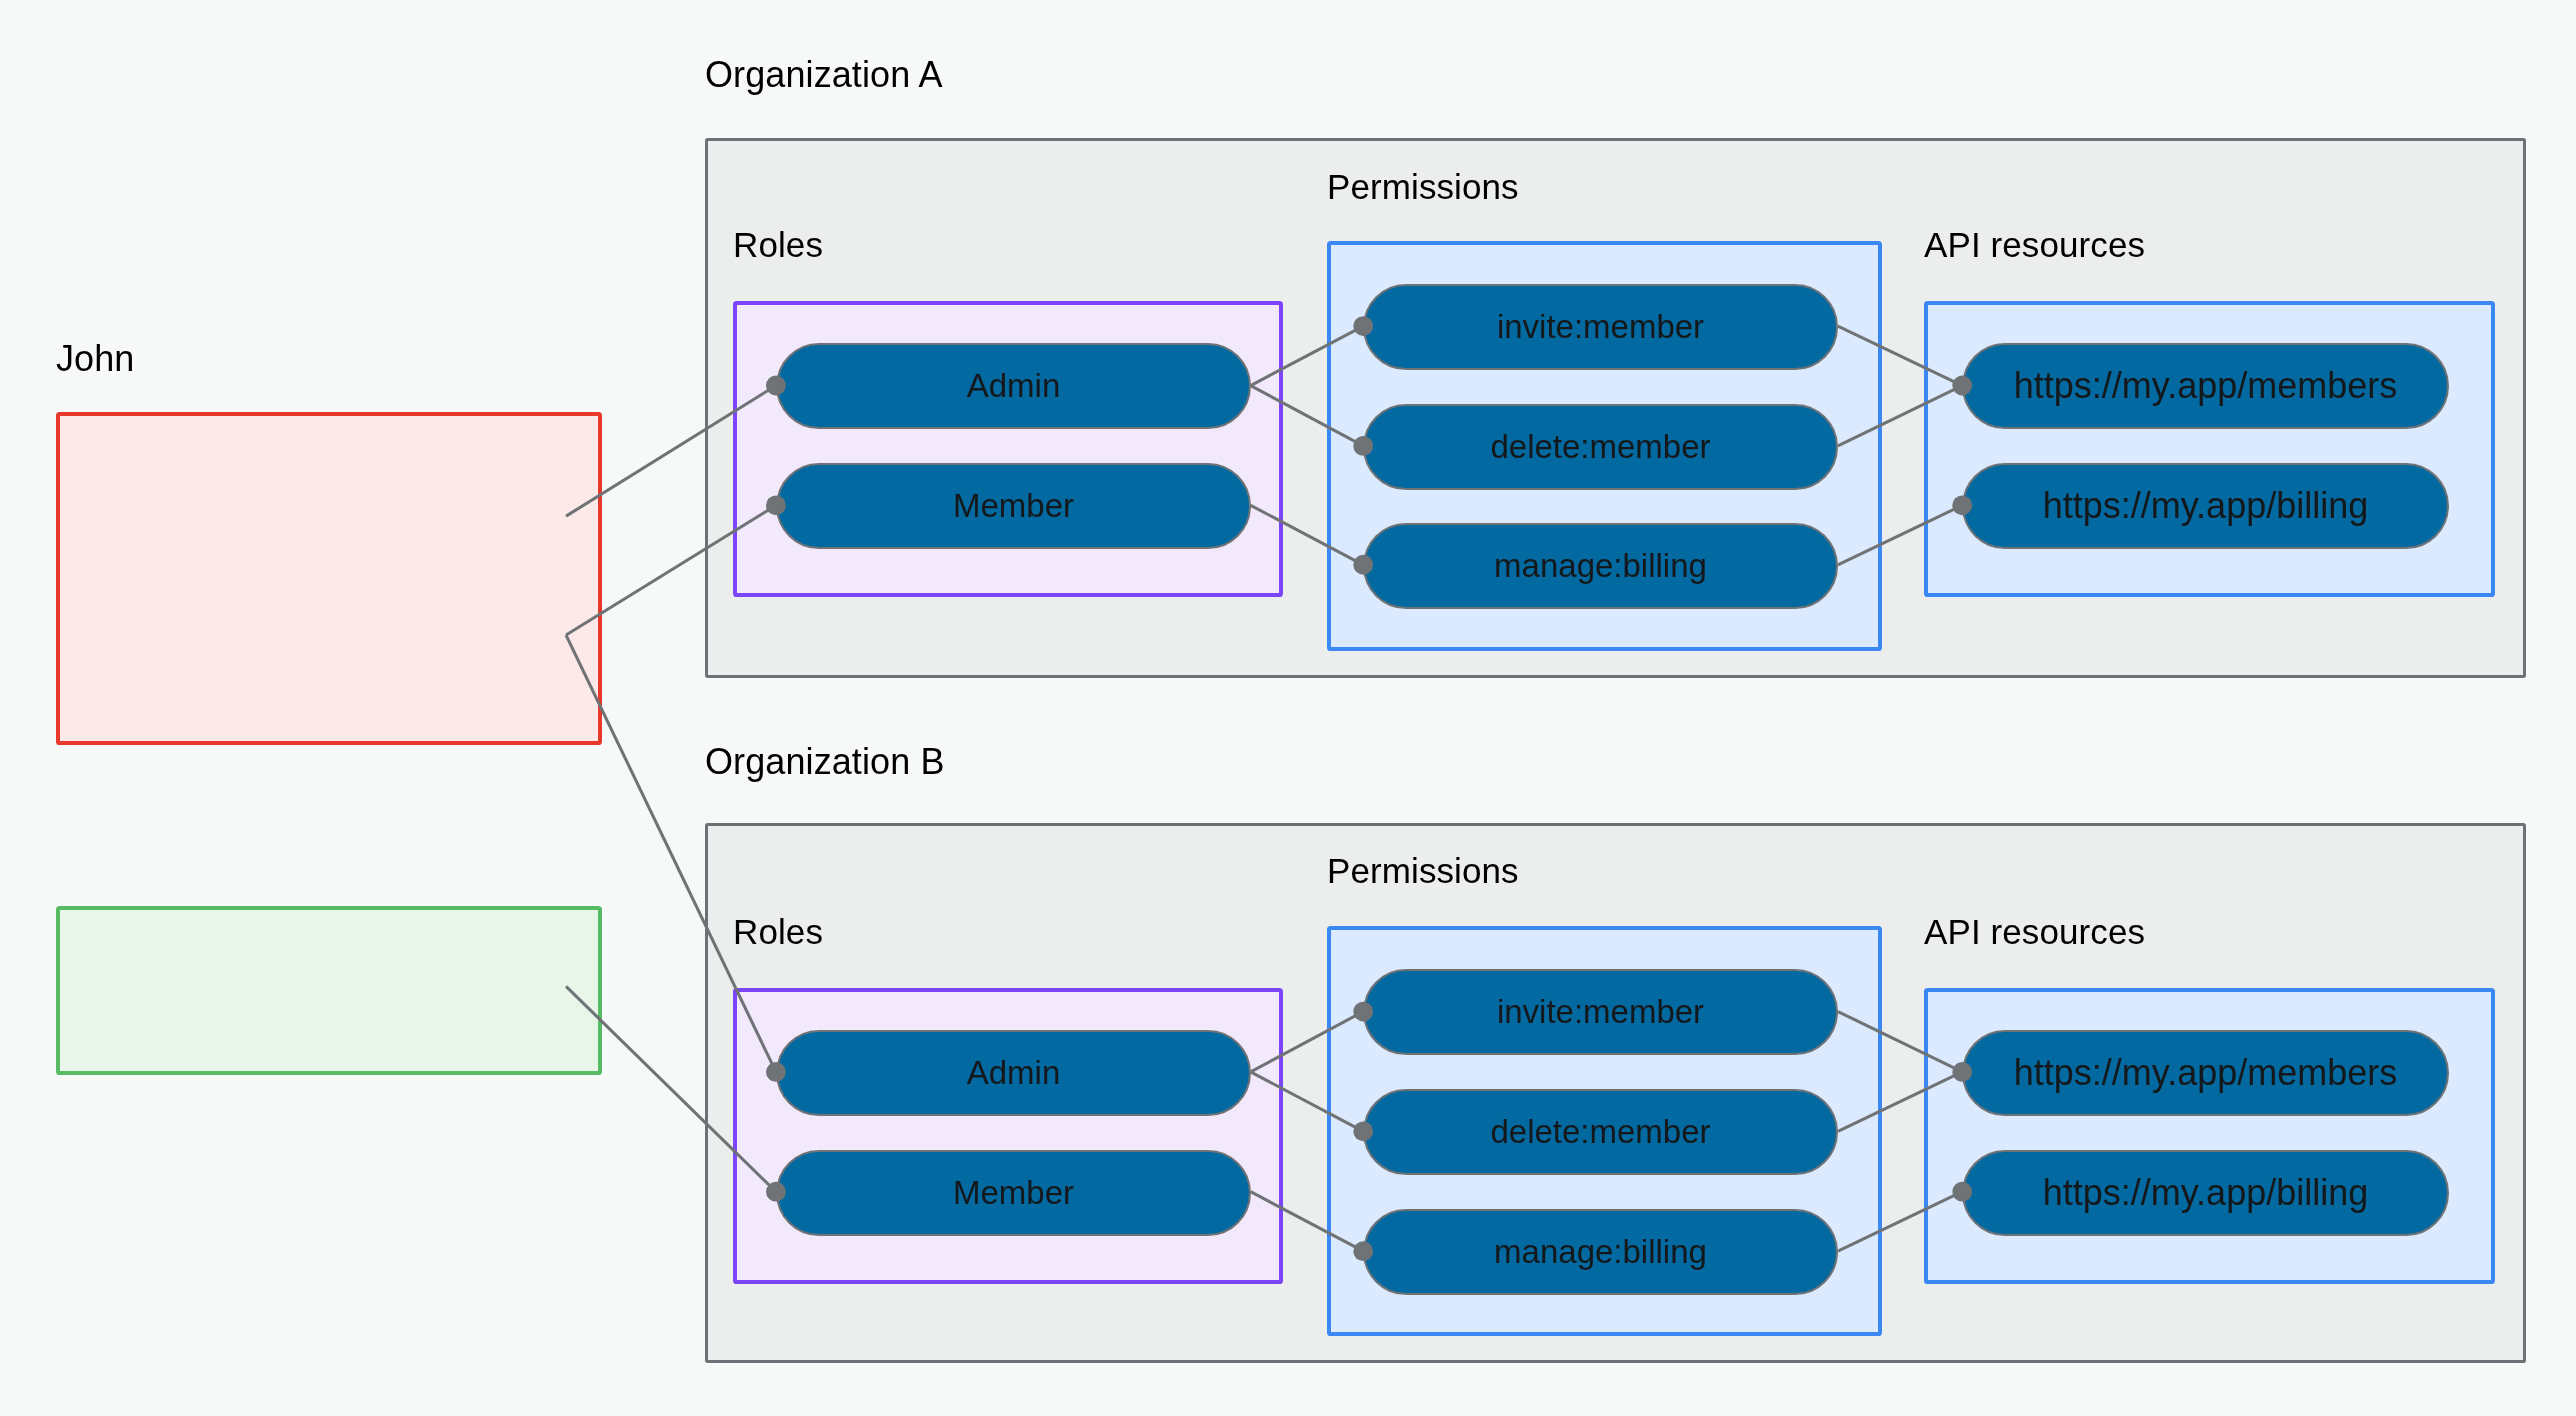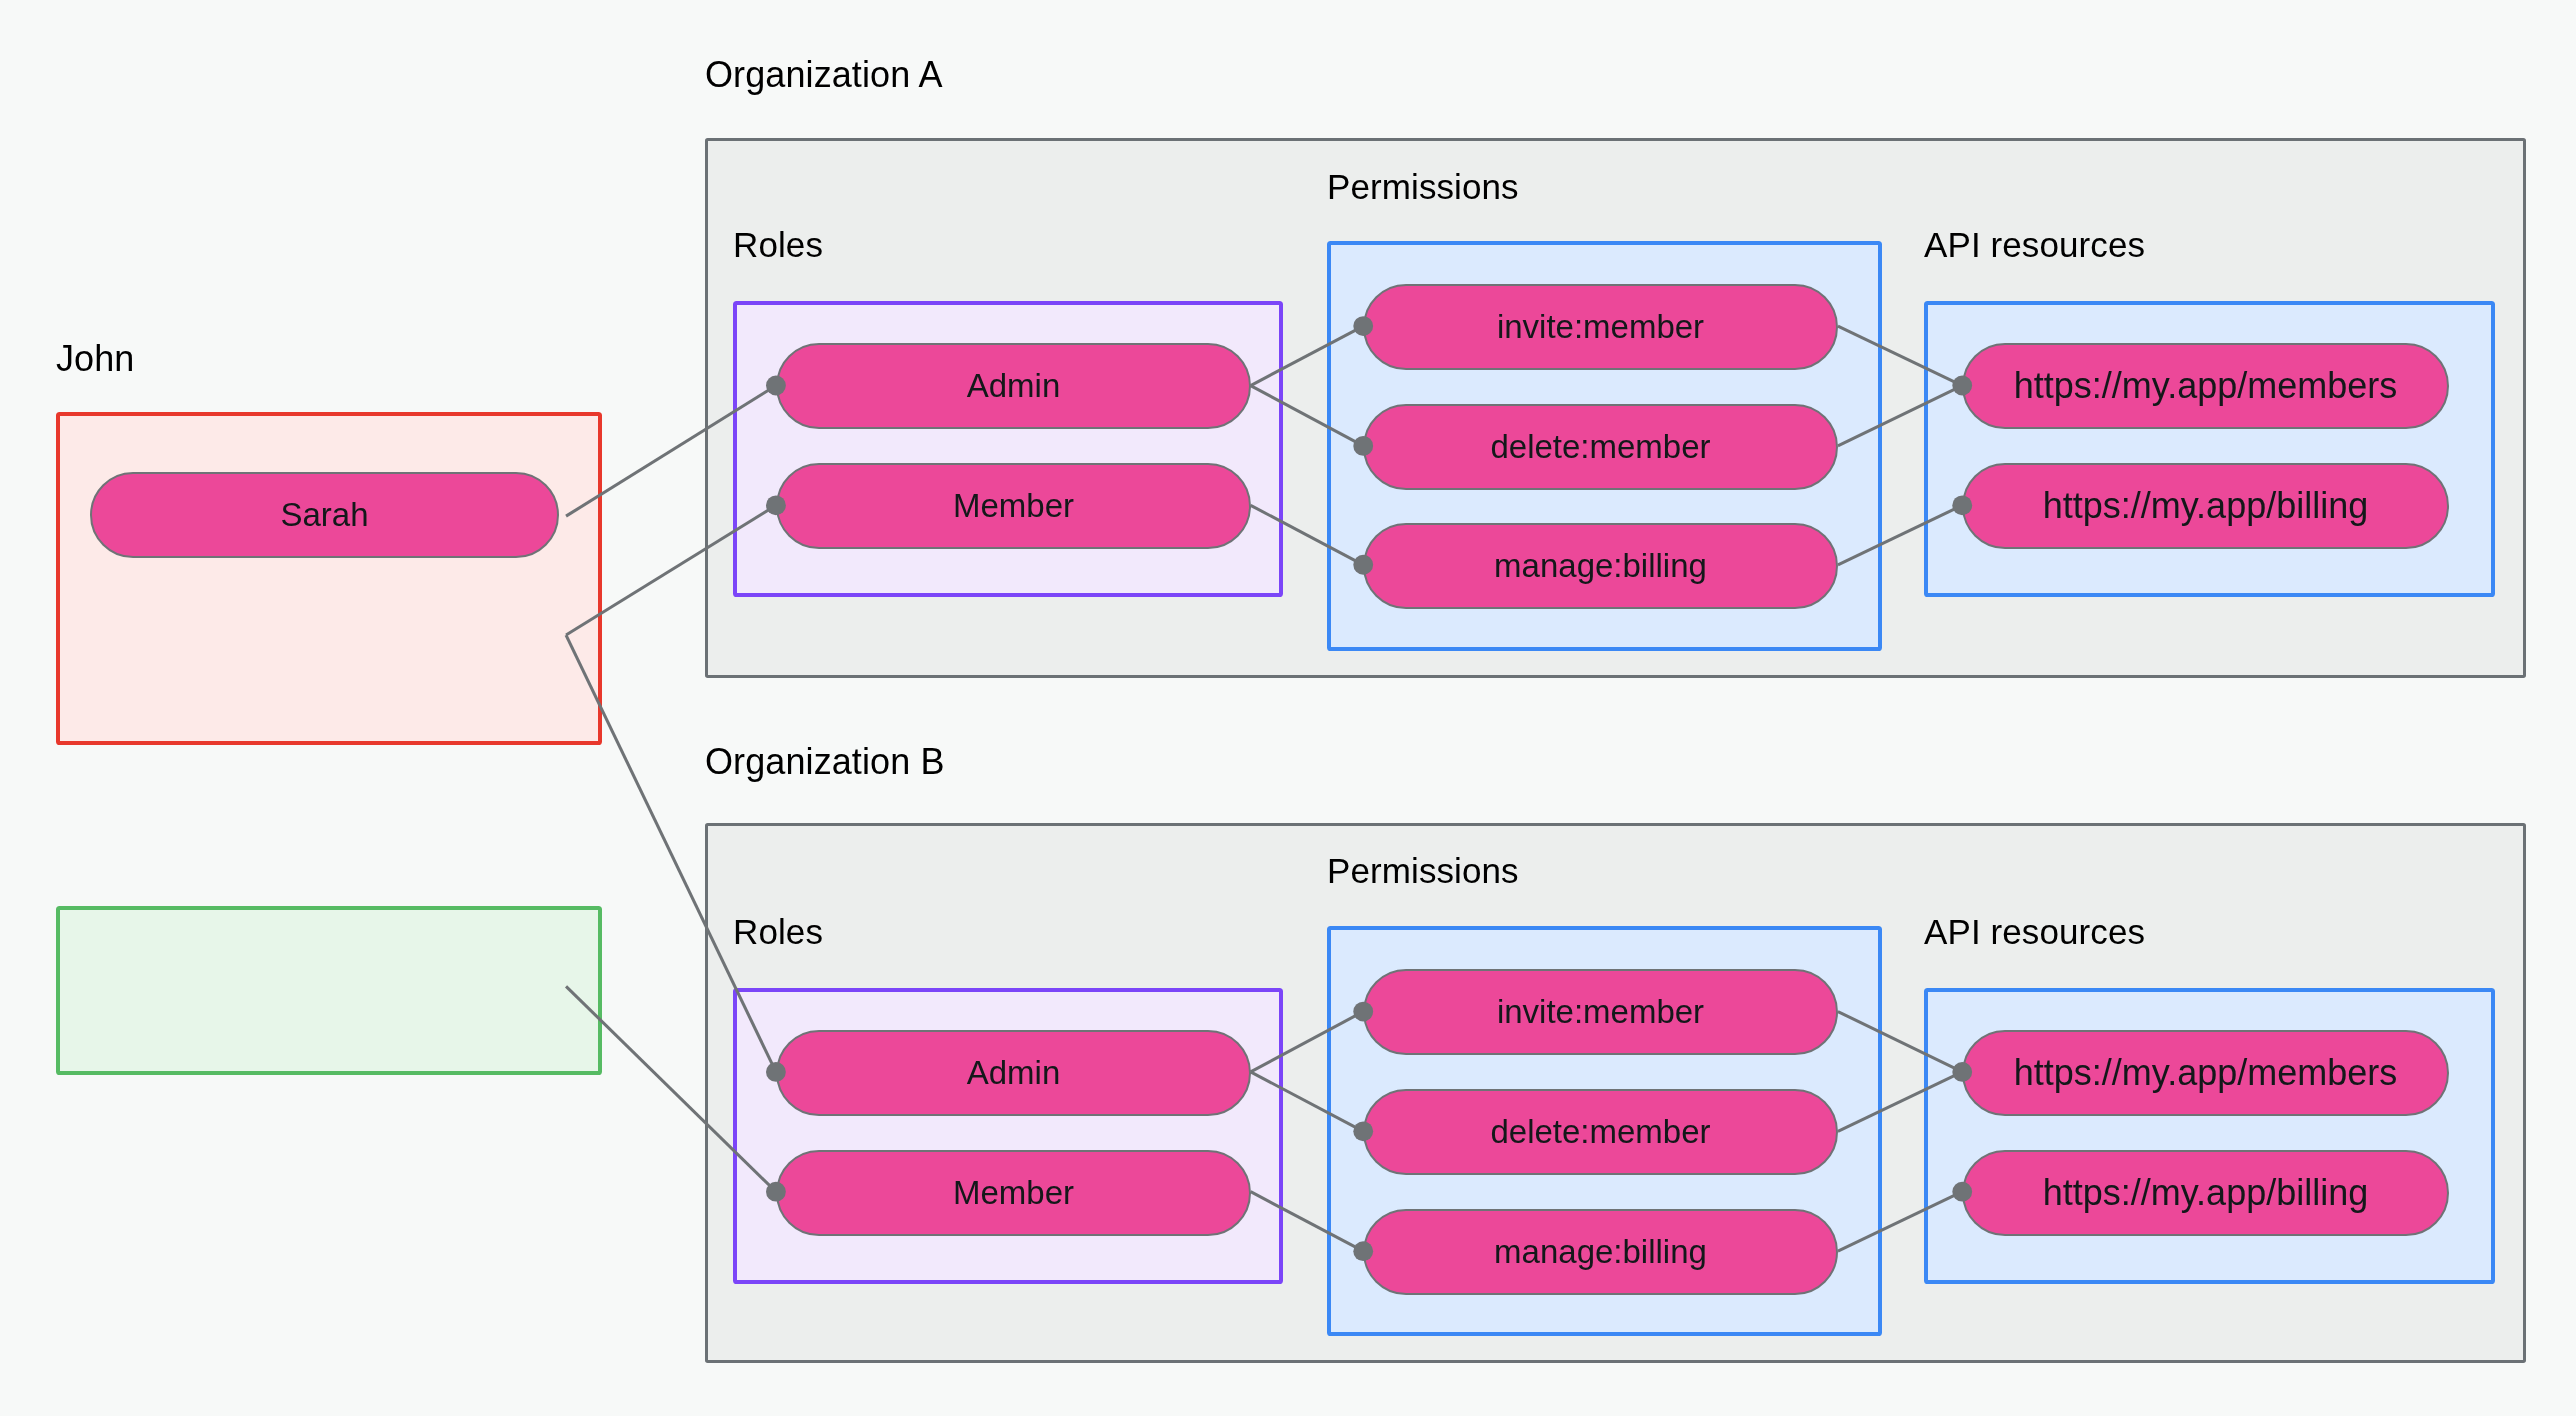--- a/index.html
+++ b/index.html
@@ -58,21 +58,21 @@
   .group-purple {
     background: #f2e9fc;
     border: 4.5px solid #7b45f8;
   }
   .group-blue {
     background: #dbeafe;
     border: 4.5px solid #3b88f5;
   }
   .pill {
     position: absolute;
-    background: #ec4899;
+    background: #0369a1;
     border: 2.7px solid #6f7376;
     border-radius: 900px;
     display: flex;
     align-items: center;
     justify-content: center;
     font-size: 33px;
     color: #14181a;
     box-sizing: border-box;
     z-index: 3;
     white-space: nowrap;
@@ -130,21 +130,20 @@
       <circle cx="1513" cy="1123" r="11"></circle>
       <circle cx="1513" cy="1256" r="11"></circle>
       <circle cx="1513" cy="1389" r="11"></circle>
       <circle cx="2178" cy="1190" r="11"></circle>
       <circle cx="2178" cy="1323" r="11"></circle>
     </g>
   </svg>
 
   <div class="section-label" style="left:56px; top:338px;">John</div>
   <div class="group-box group-red" style="left:56px; top:412px; width:538px; height:325px;"></div>
-  <div class="pill" style="left:90px; top:472px; width:469px; height:86px;">Sarah</div>
 
   <div class="group-box group-green" style="left:56px; top:906px; width:538px; height:161px;"></div>
 
   <div class="section-label" style="left:705px; top:54px;">Organization A</div>
   <div class="org-box" style="left:705px; top:138px; width:1815px; height:534px;"></div>
 
   <div class="section-label" style="left:733px; top:225px; font-size:35px;">Roles</div>
   <div class="group-box group-purple" style="left:733px; top:301px; width:542px; height:288px;"></div>
   <div class="pill" style="left:776px; top:343px; width:475px; height:86px;">Admin</div>
   <div class="pill" style="left:776px; top:463px; width:475px; height:86px;">Member</div>

